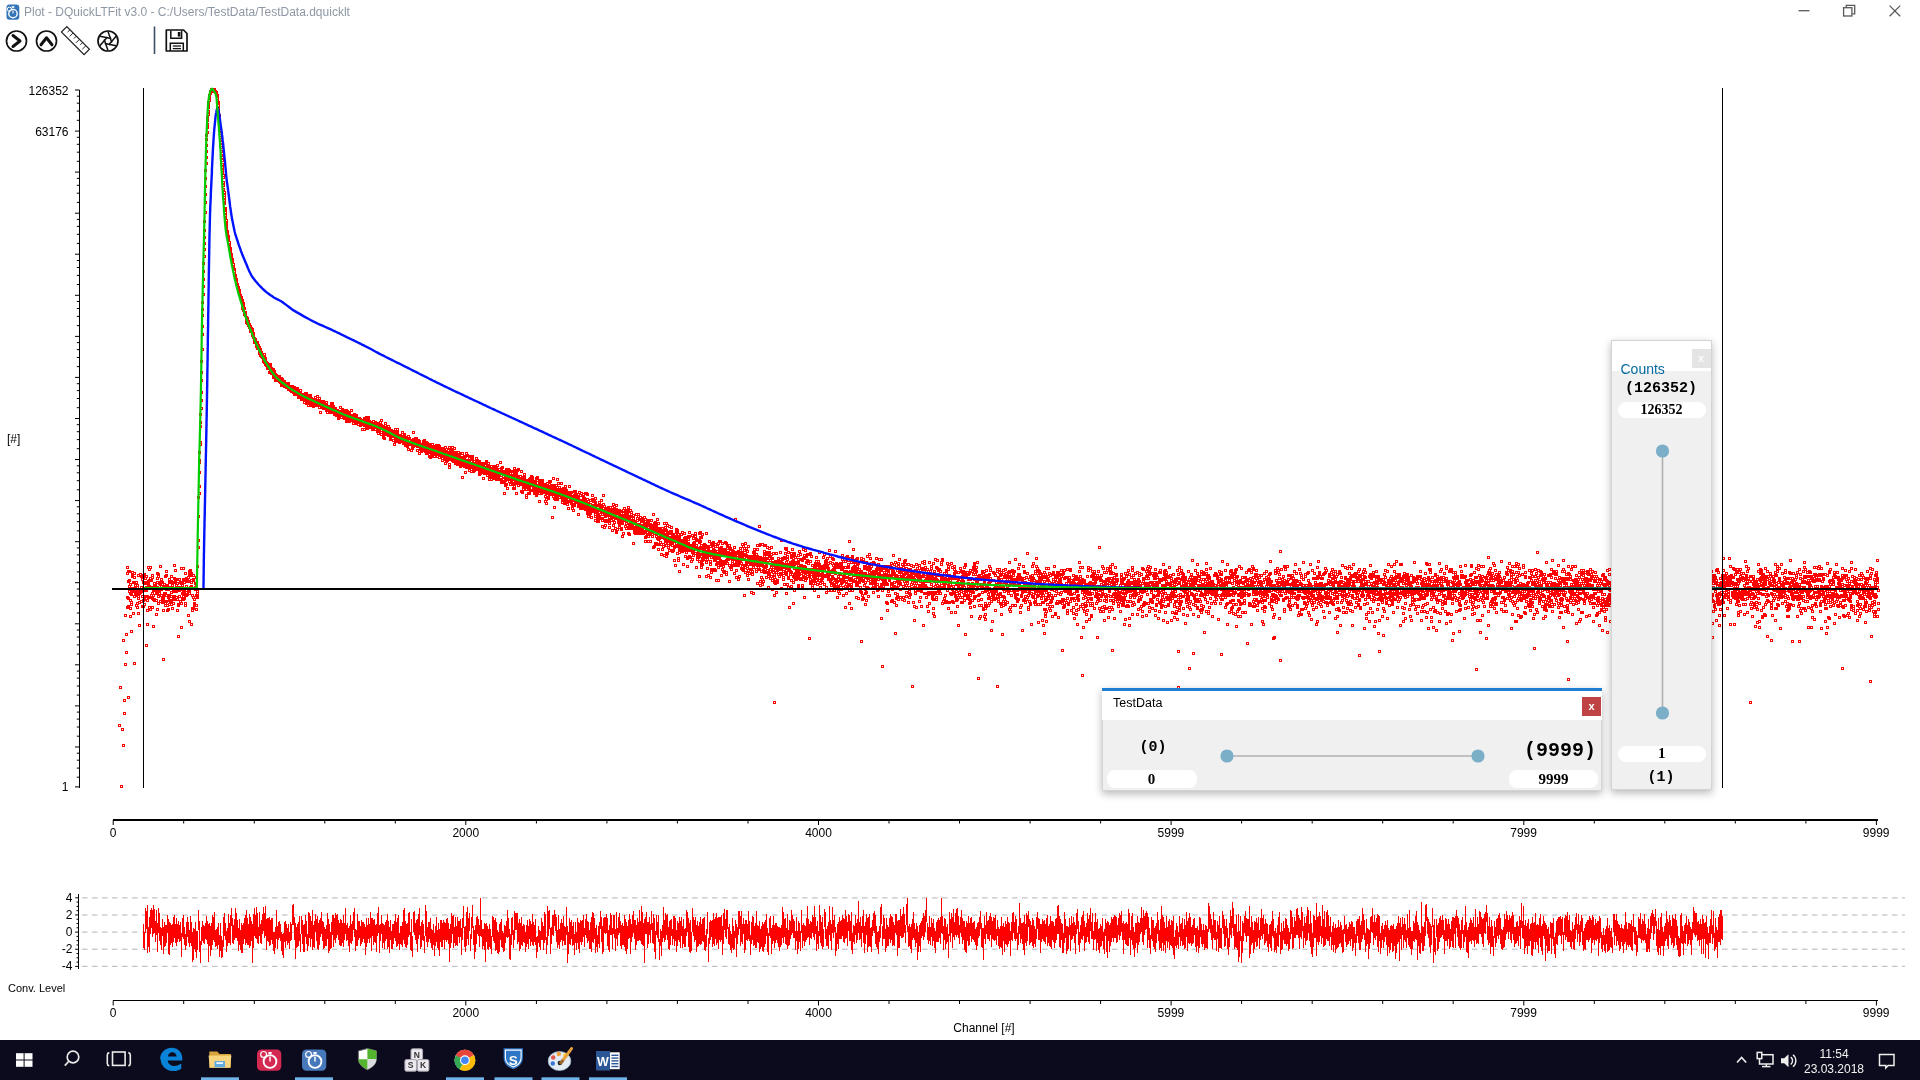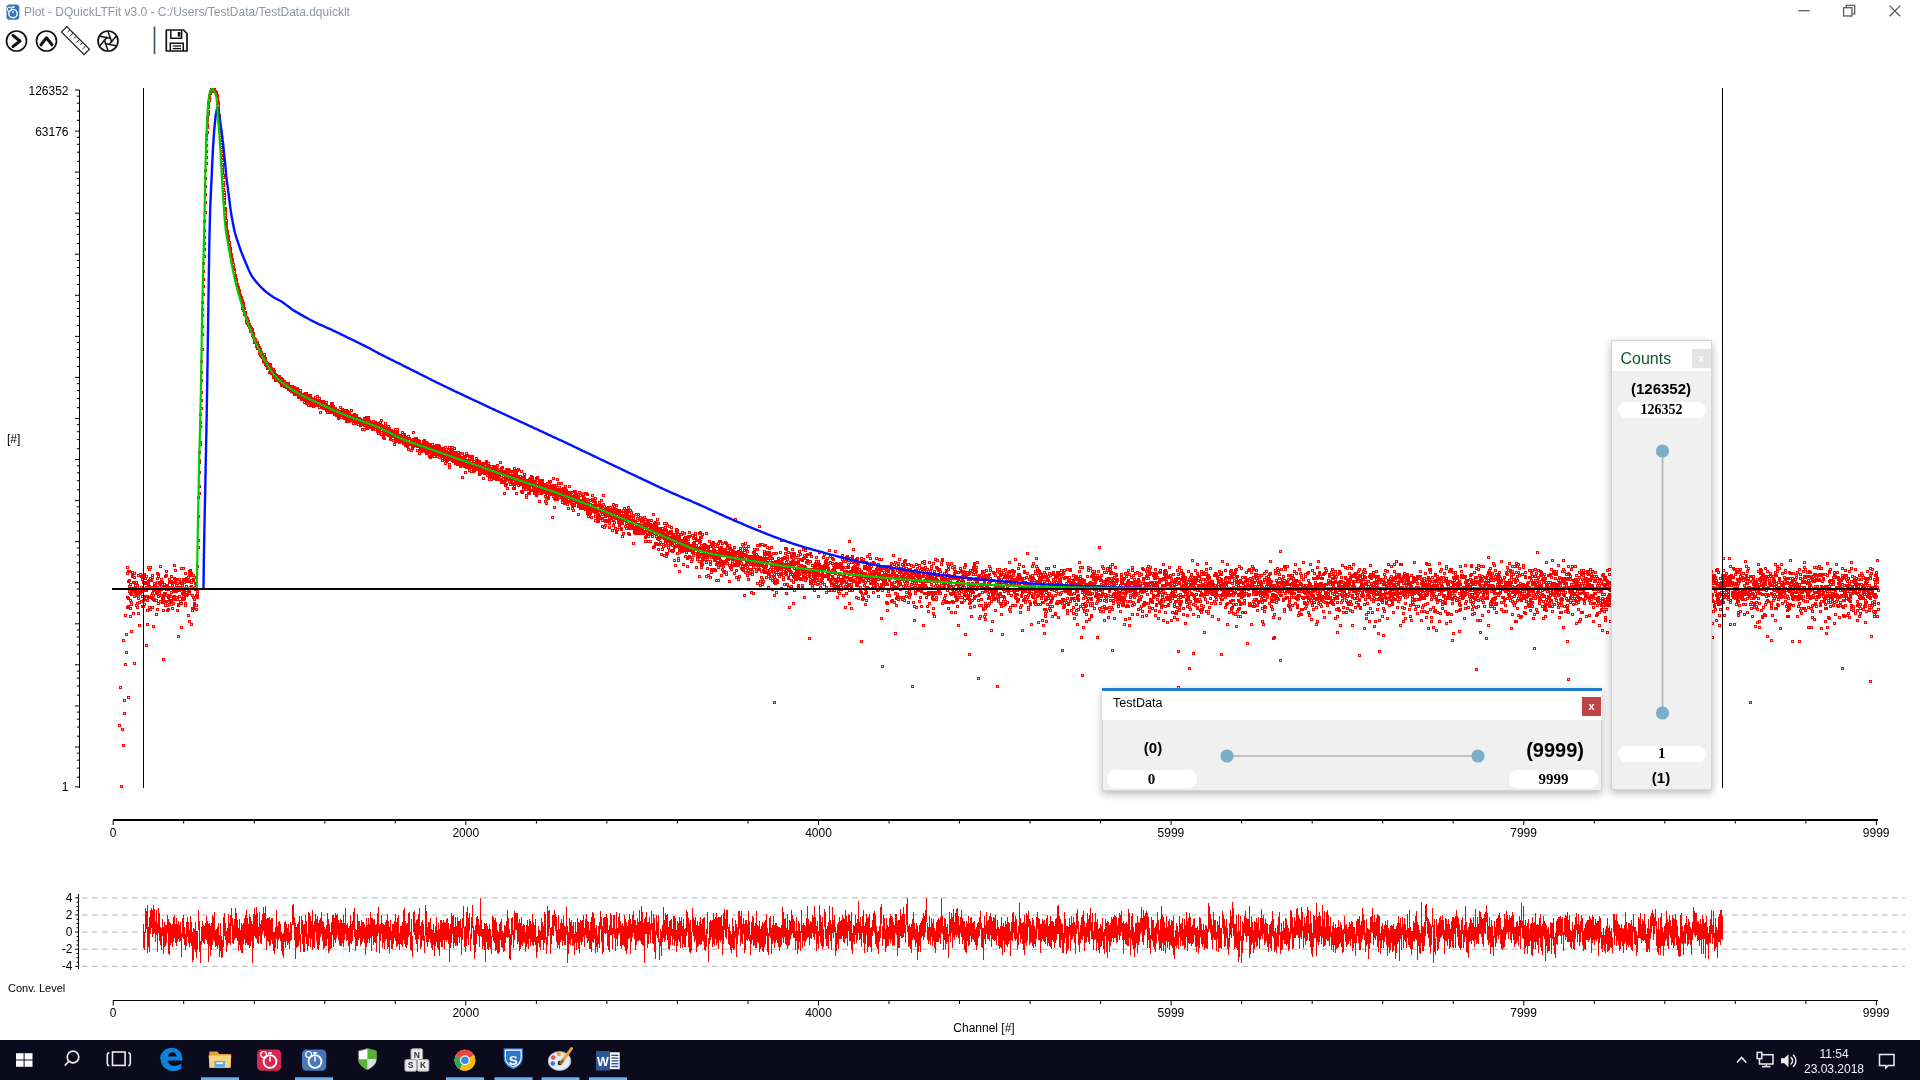--- a/index.html
+++ b/index.html
@@ -1,19 +1,19 @@
 <!DOCTYPE html>
 <html><head><meta charset="utf-8"><style>
 *{margin:0;padding:0;box-sizing:border-box}
 html,body{width:1920px;height:1080px;overflow:hidden;background:#fff;
 font-family:"Liberation Sans",sans-serif}
 .abs{position:absolute}
 .ax{font:12px "Liberation Sans",sans-serif;fill:#000}
 .panel{position:absolute;background:#f0f0f0;box-shadow:0 3px 8px rgba(0,0,0,.28);border:1px solid #d4d4d4}
-.pser{font-family:Liberation Sans, sans-serif;font-weight:bold;color:#000}
+.pser{font-family:Liberation Mono, monospace;font-weight:bold;color:#000}
 .wbox{position:absolute;background:#fff;border-radius:8px;text-align:center;
 font-family:"Liberation Serif",serif;font-weight:bold;font-size:15px;color:#000}
 </style></head><body>
 
 <svg class="abs" style="left:0;top:0" width="1920" height="60">
   <rect x="6.5" y="4.5" width="12.8" height="15.2" rx="3" fill="#3374b7"></rect>
   <circle cx="13" cy="13.6" r="4.2" fill="none" stroke="#fff" stroke-width="1.4"></circle>
   <rect x="11.6" y="6.2" width="2.8" height="1.6" fill="#fff"></rect>
   <line x1="13" y1="13.6" x2="13" y2="10.6" stroke="#fff" stroke-width="1.1"></line>
   <circle cx="9.4" cy="9.2" r="2.1" fill="none" stroke="#fff" stroke-width="1"></circle>
@@ -112,21 +112,21 @@
     <line x1="124" y1="68" x2="375" y2="68" stroke="#b0b0b0" stroke-width="1.6"></line>
     <circle cx="124" cy="68" r="6.6" fill="#7bafc8"></circle>
     <circle cx="375" cy="68" r="6.6" fill="#7bafc8"></circle>
   </svg>
   <div class="wbox" style="left:3.5px;top:81.5px;width:90px;height:18.5px;line-height:18px">0</div>
   <div class="wbox" style="left:406px;top:81.5px;width:89px;height:18.5px;line-height:18px">9999</div>
 </div>
 
 <div class="panel" style="left:1610.5px;top:340px;width:101px;height:450px">
   <div style="position:absolute;left:0;top:0;width:99px;height:30px;background:#fff"></div>
-  <div style="position:absolute;left:9px;top:9px;font-size:16px;color:#14532d">Counts</div>
+  <div style="position:absolute;left:9px;top:20px;font-size:14px;color:#0369a1">Counts</div>
   <div style="position:absolute;left:80px;top:8px;width:19px;height:19px;background:#e4e4e4;color:#fbfbfb;
        font-size:11px;font-weight:bold;text-align:center;line-height:18px">x</div>
   <div class="pser" style="position:absolute;left:0;top:38.5px;width:99px;text-align:center;font-size:15px">(126352)</div>
   <div class="wbox" style="left:6px;top:60.5px;width:88px;height:16.5px;line-height:16px;font-size:14px">126352</div>
   <svg class="abs" style="left:0;top:0" width="101" height="450">
     <line x1="50.5" y1="110" x2="50.5" y2="372" stroke="#b0b0b0" stroke-width="1.6"></line>
     <circle cx="50.5" cy="110" r="6.6" fill="#7bafc8"></circle>
     <circle cx="50.5" cy="372" r="6.6" fill="#7bafc8"></circle>
   </svg>
   <div class="wbox" style="left:6.5px;top:405px;width:87.5px;height:15.5px;line-height:15px">1</div>

